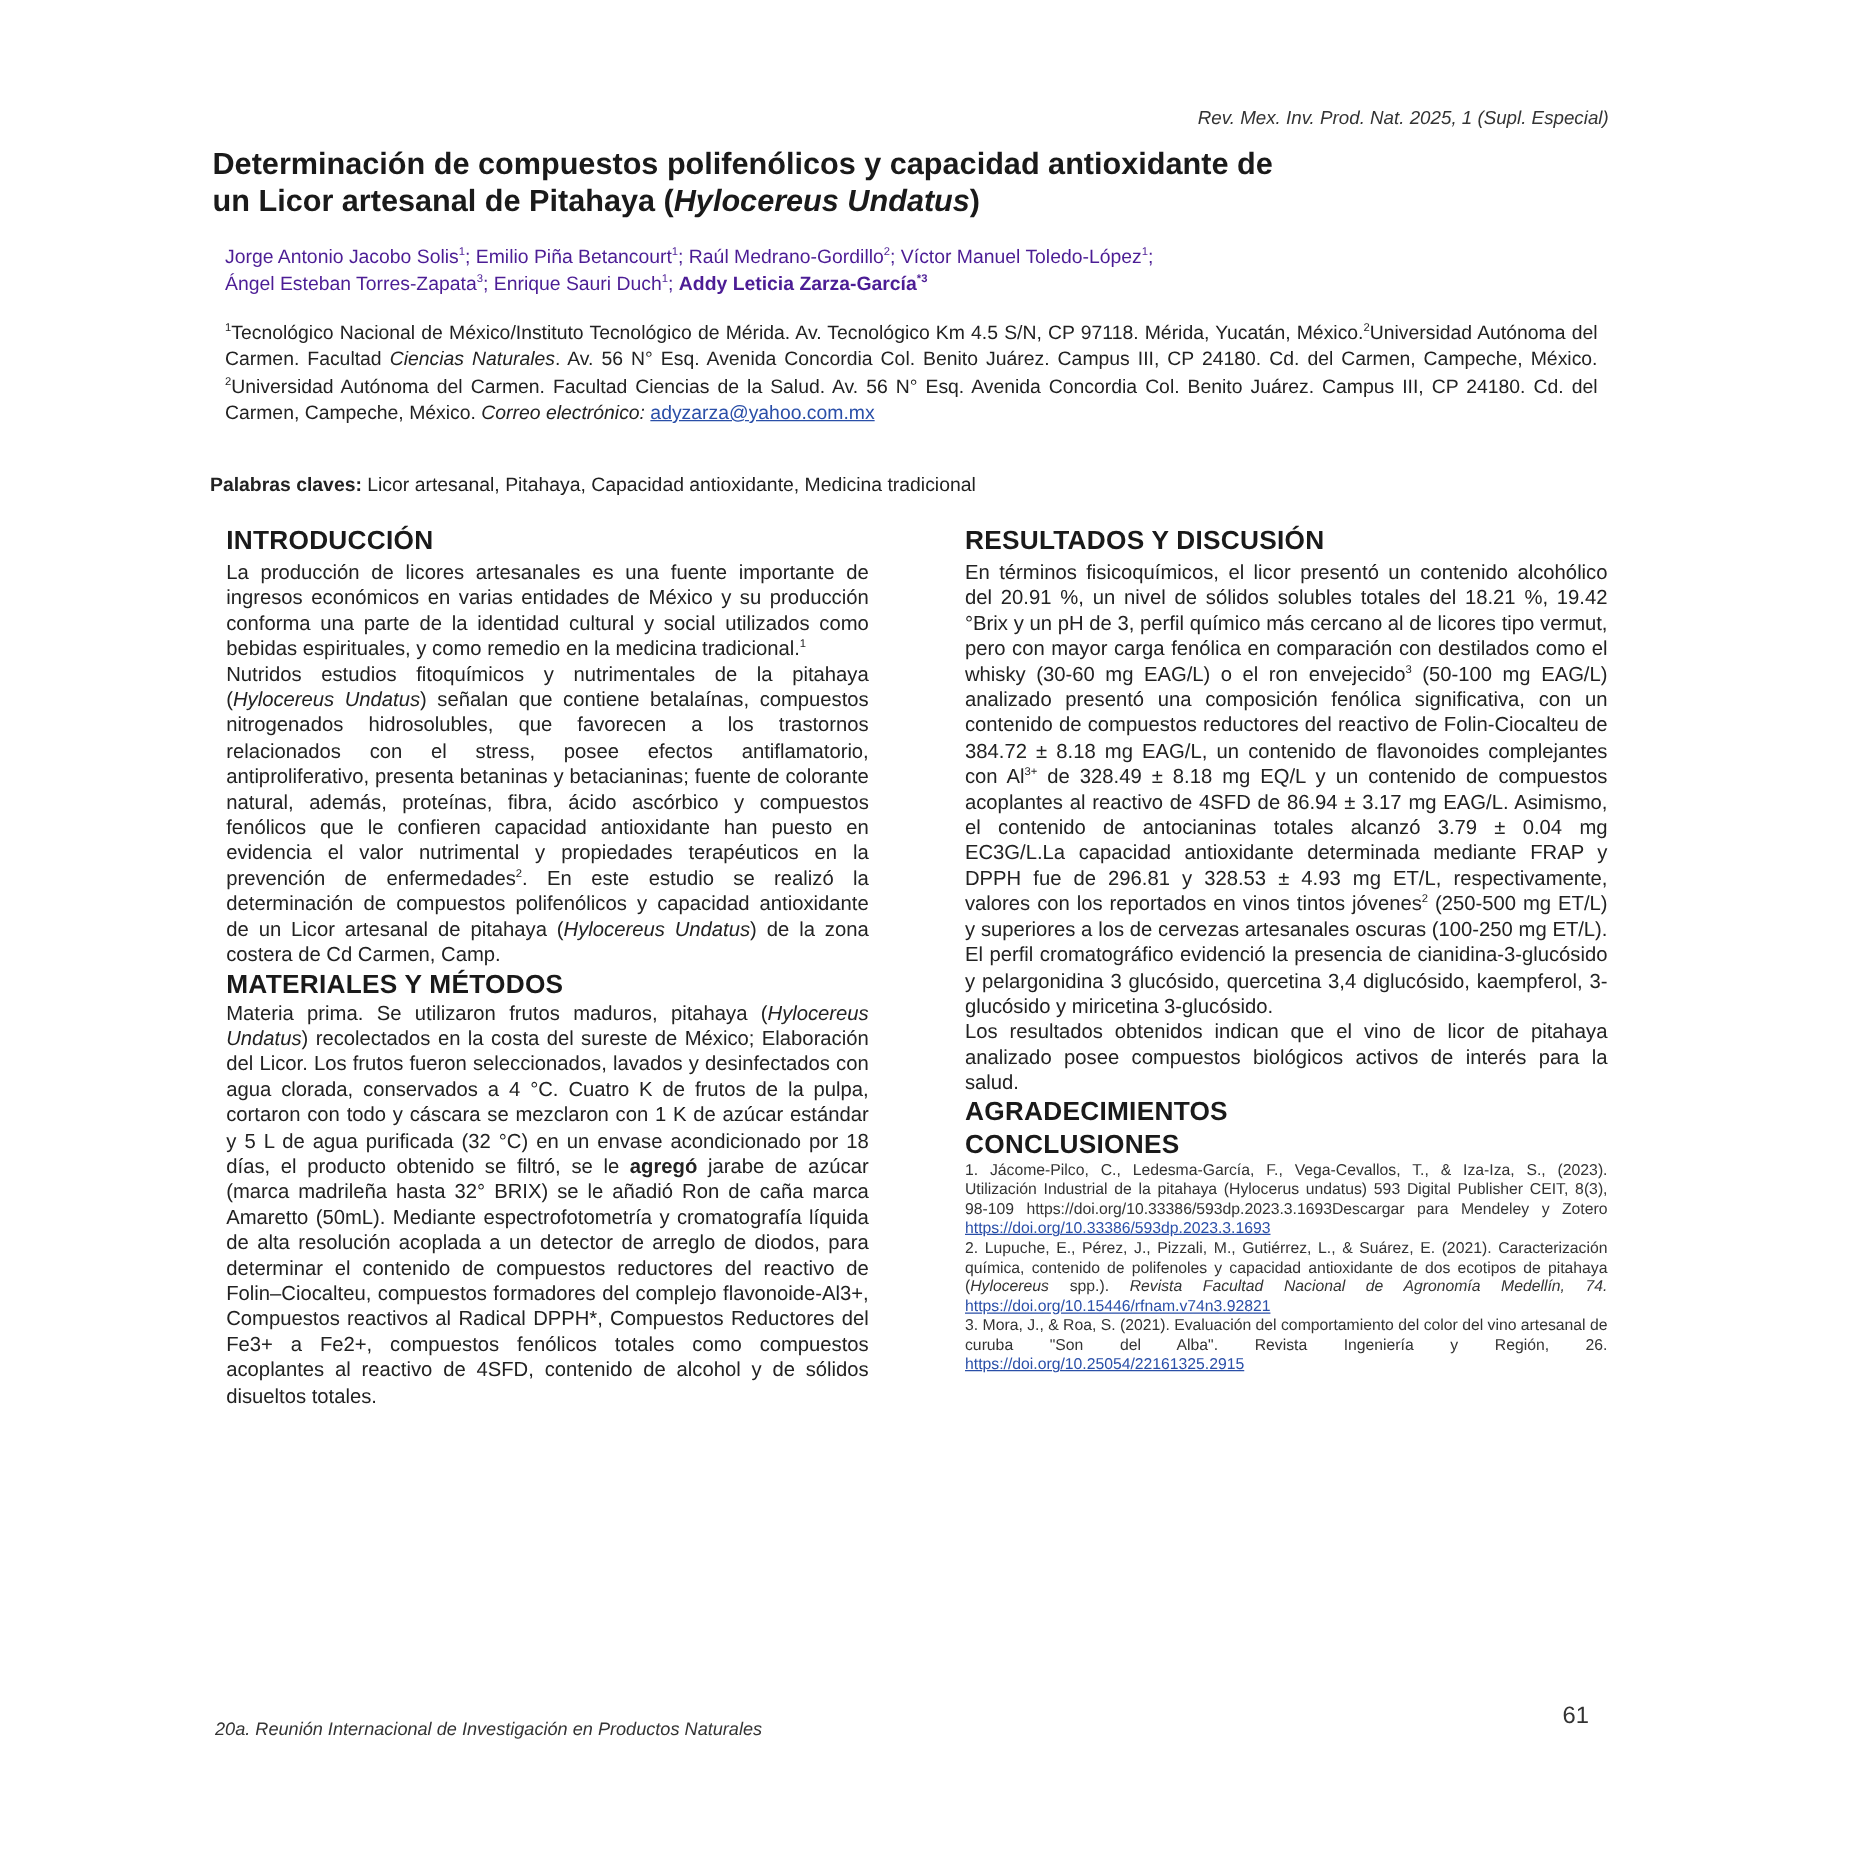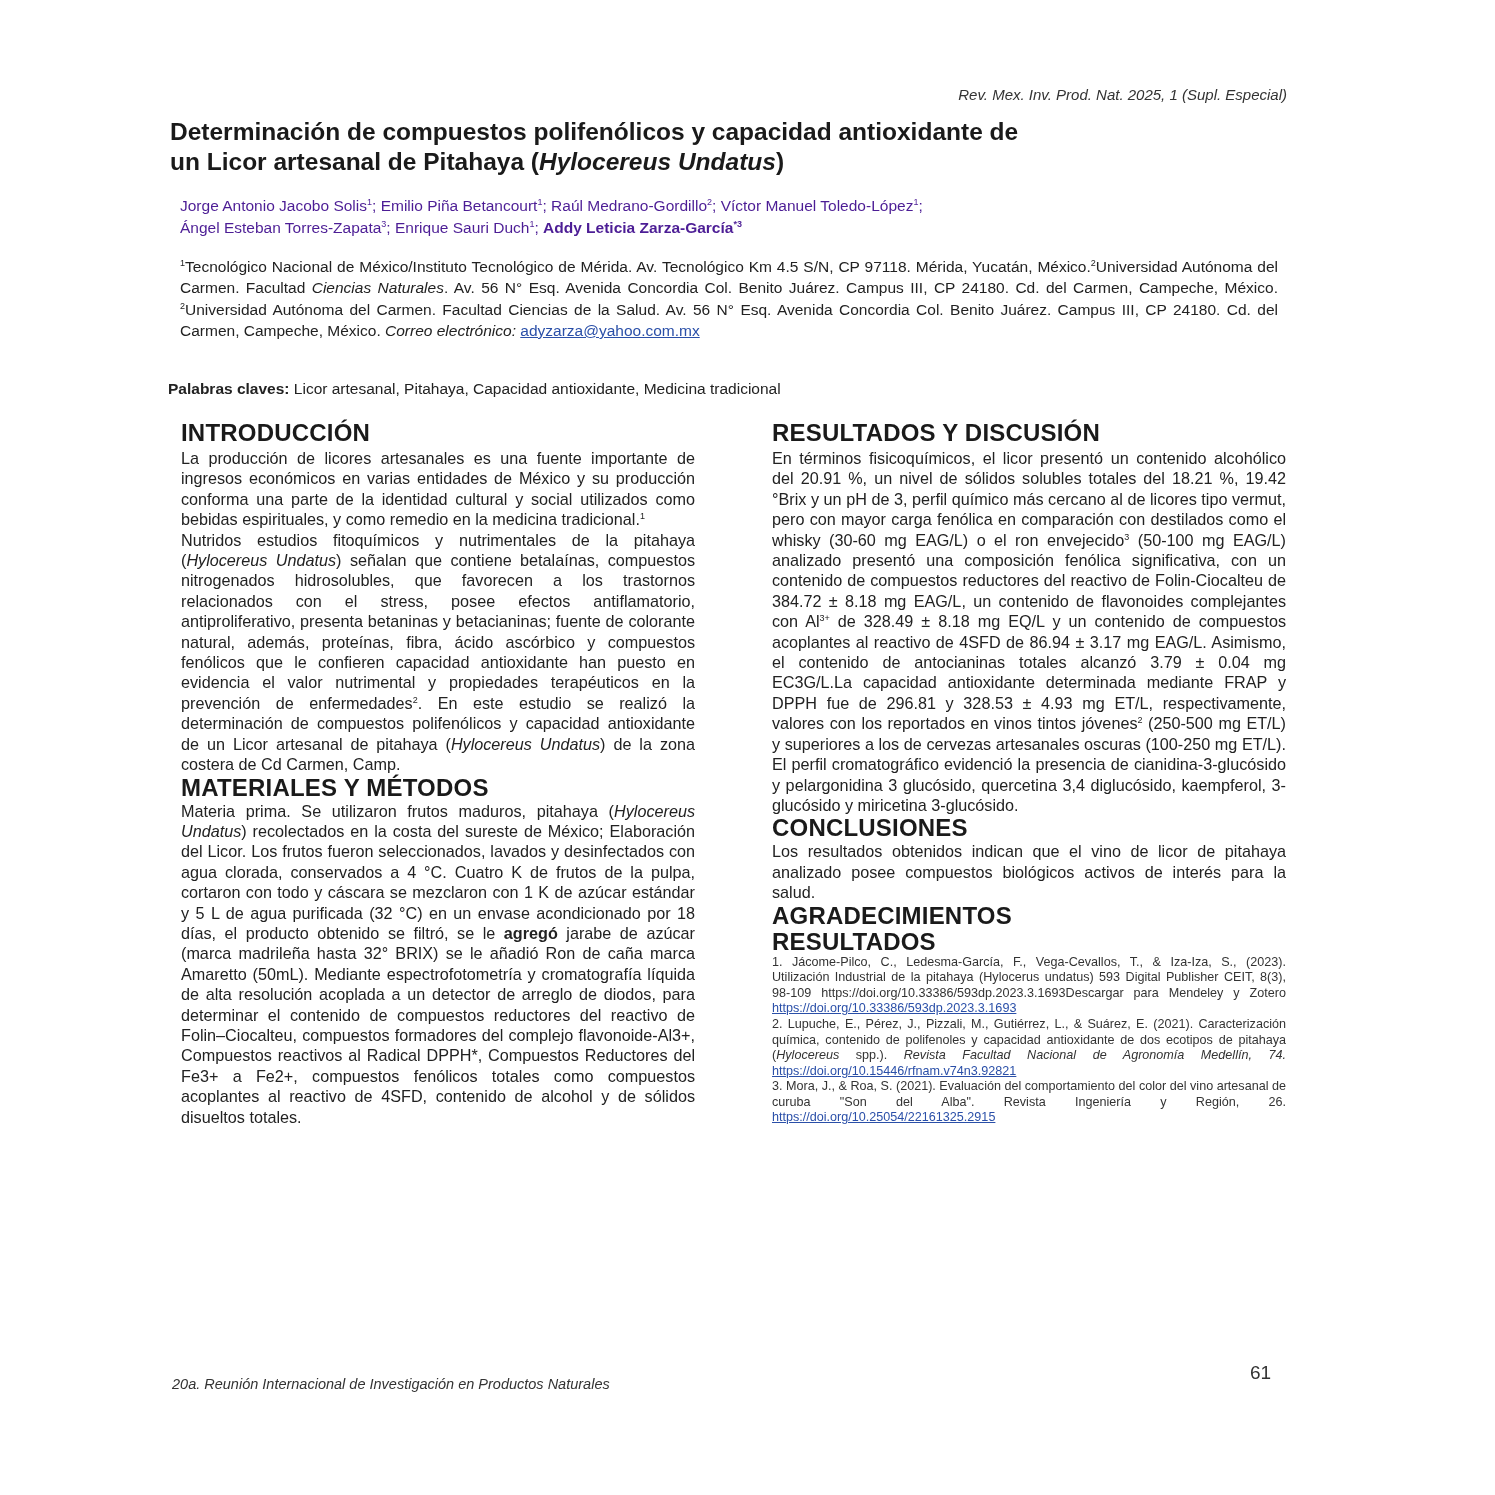--- a/index.html
+++ b/index.html
@@ -8,21 +8,21 @@
   .journal { position: absolute; right: 208px; top: 86px; font-size: 15px; font-style: italic; color: #333; }
   .title { position: absolute; left: 170px; width: 1130px; top: 117px; text-align: left;
            font-size: 24.5px; font-weight: bold; line-height: 30px; color: #1a1a1a; }
   .authors { position: absolute; left: 180px; width: 1110px; top: 195px; font-size: 15.5px; line-height: 22px; color: #4c1d95; }
   .affil { position: absolute; left: 180px; width: 1098px; top: 256px; font-size: 15.5px; line-height: 21.3px;
            text-align: justify; color: #222; }
   .keywords { position: absolute; left: 168px; top: 380px; font-size: 15.5px; color: #222; }
   .col { position: absolute; top: 420px; width: 514px; }
   .col.left { left: 181px; }
   .col.right { left: 772px; }
-  h2 { margin: 0; font-size: 24px; font-weight: bold; line-height: 26px; color: #1a1a1a; letter-spacing: 0.2px; }
+  h2 { margin: 0; font-size: 21px; font-weight: bold; line-height: 26px; color: #1a1a1a; letter-spacing: 0.2px; }
   p { margin: 0; font-size: 16.2px; line-height: 20.4px; text-align: justify; color: #222; }
   .gap-h { margin-top: 2px; }
   .refs p { font-size: 12.6px; line-height: 15.6px; color: #333; }
   a, .link { color: #2a4fa8; text-decoration: underline; }
   .footer { position: absolute; left: 172px; top: 1376px; font-size: 14.5px; font-style: italic; color: #333; }
   .pagenum { position: absolute; left: 1250px; top: 1362px; font-size: 19px; color: #333; }
   sup { font-size: 9px; line-height: 0; }
   em { font-style: italic; }
   b { font-weight: bold; }
 </style>
@@ -53,24 +53,23 @@
   <h2>INTRODUCCIÓN</h2>
   <p class="gap-h"><span>La producción de licores artesanales es una fuente importante de ingresos económicos en varias entidades de México y su producción conforma una parte de la identidad cultural y social utilizados como bebidas espirituales, y como remedio en la medicina tradicional.</span><sup>1</sup></p>
   <p><span>Nutridos estudios fitoquímicos y nutrimentales de la pitahaya (</span><em>Hylocereus Undatus</em><span>) señalan que contiene betalaínas, compuestos nitrogenados hidrosolubles, que favorecen a los trastornos relacionados con el stress, posee efectos antiflamatorio, antiproliferativo, presenta betaninas y betacianinas; fuente de colorante natural, además, proteínas, fibra, ácido ascórbico y compuestos fenólicos que le confieren capacidad antioxidante han puesto en evidencia el valor nutrimental y propiedades terapéuticos en la prevención de enfermedades</span><sup>2</sup><span>. En este estudio se realizó la determinación de compuestos polifenólicos y capacidad antioxidante de un Licor artesanal de pitahaya (</span><em>Hylocereus Undatus</em><span>) de la zona costera de Cd Carmen, Camp.</span></p>
   <h2>MATERIALES Y MÉTODOS</h2>
   <p><span>Materia prima. Se utilizaron frutos maduros, pitahaya (</span><em>Hylocereus Undatus</em><span>) recolectados en la costa del sureste de México; Elaboración del Licor. Los frutos fueron seleccionados, lavados y desinfectados con agua clorada, conservados a 4 °C. Cuatro K de frutos de la pulpa, cortaron con todo y cáscara se mezclaron con 1 K de azúcar estándar y 5 L de agua purificada (32 °C) en un envase acondicionado por 18 días, el producto obtenido se filtró, se le </span><b>agregó</b><span> jarabe de azúcar (marca madrileña hasta 32° BRIX) se le añadió Ron de caña marca Amaretto (50mL). Mediante espectrofotometría y cromatografía líquida de alta resolución acoplada a un detector de arreglo de diodos, para determinar el contenido de compuestos reductores del reactivo de Folin–Ciocalteu, compuestos formadores del complejo flavonoide-Al3+, Compuestos reactivos al Radical DPPH*, Compuestos Reductores del Fe3+ a Fe2+, compuestos fenólicos totales como compuestos acoplantes al reactivo de 4SFD, contenido de alcohol y de sólidos disueltos totales.</span></p>
 </div>
 
 <div class="col right">
   <h2>RESULTADOS Y DISCUSIÓN</h2>
   <p class="gap-h"><span>En términos fisicoquímicos, el licor presentó un contenido alcohólico del 20.91 %, un nivel de sólidos solubles totales del 18.21 %, 19.42 °Brix y un pH de 3, perfil químico más cercano al de licores tipo vermut, pero con mayor carga fenólica en comparación con destilados como el whisky (30-60 mg EAG/L) o el ron envejecido</span><sup>3</sup><span> (50-100 mg EAG/L) analizado presentó una composición fenólica significativa, con un contenido de compuestos reductores del reactivo de Folin-Ciocalteu de 384.72 ± 8.18 mg EAG/L, un contenido de flavonoides complejantes con Al</span><sup>3+</sup><span> de 328.49 ± 8.18 mg EQ/L y un contenido de compuestos acoplantes al reactivo de 4SFD de 86.94 ± 3.17 mg EAG/L. Asimismo, el contenido de antocianinas totales alcanzó 3.79 ± 0.04 mg EC3G/L.La capacidad antioxidante determinada mediante FRAP y DPPH fue de 296.81 y 328.53 ± 4.93 mg ET/L, respectivamente, valores con los reportados en vinos tintos jóvenes</span><sup>2</sup><span> (250-500 mg ET/L) y superiores a los de cervezas artesanales oscuras (100-250 mg ET/L). El perfil cromatográfico evidenció la presencia de cianidina-3-glucósido y pelargonidina 3 glucósido, quercetina 3,4 diglucósido, kaempferol, 3-glucósido y miricetina 3-glucósido.</span></p>
-  <h2>CONCLUSIONES</h2>
   <p>Los resultados obtenidos indican que el vino de licor de pitahaya analizado posee compuestos biológicos activos de interés para la salud.</p>
   <h2>AGRADECIMIENTOS</h2>
-  <h2>RESULTADOS</h2>
+  <h2>CONCLUSIONES</h2>
   <div class="refs">
     <p><span>1. Jácome-Pilco, C., Ledesma-García, F., Vega-Cevallos, T., &amp; Iza-Iza, S., (2023). Utilización Industrial de la pitahaya (Hylocerus undatus) 593 Digital Publisher CEIT, 8(3), 98-109 https://doi.org/10.33386/593dp.2023.3.1693Descargar para Mendeley y Zotero </span><a class="link">https://doi.org/10.33386/593dp.2023.3.1693</a></p>
     <p><span>2. Lupuche, E., Pérez, J., Pizzali, M., Gutiérrez, L., &amp; Suárez, E. (2021). Caracterización química, contenido de polifenoles y capacidad antioxidante de dos ecotipos de pitahaya (</span><em>Hylocereus</em><span> spp.). </span><em>Revista Facultad Nacional de Agronomía Medellín, 74.</em> <a class="link">https://doi.org/10.15446/rfnam.v74n3.92821</a></p>
     <p><span>3. Mora, J., &amp; Roa, S. (2021). Evaluación del comportamiento del color del vino artesanal de curuba "Son del Alba". Revista Ingeniería y Región, 26. </span><a class="link">https://doi.org/10.25054/22161325.2915</a></p>
   </div>
 </div>
 
 <div class="pagenum">61</div>
 <div class="footer">20a. Reunión Internacional de Investigación en Productos Naturales</div>
 

